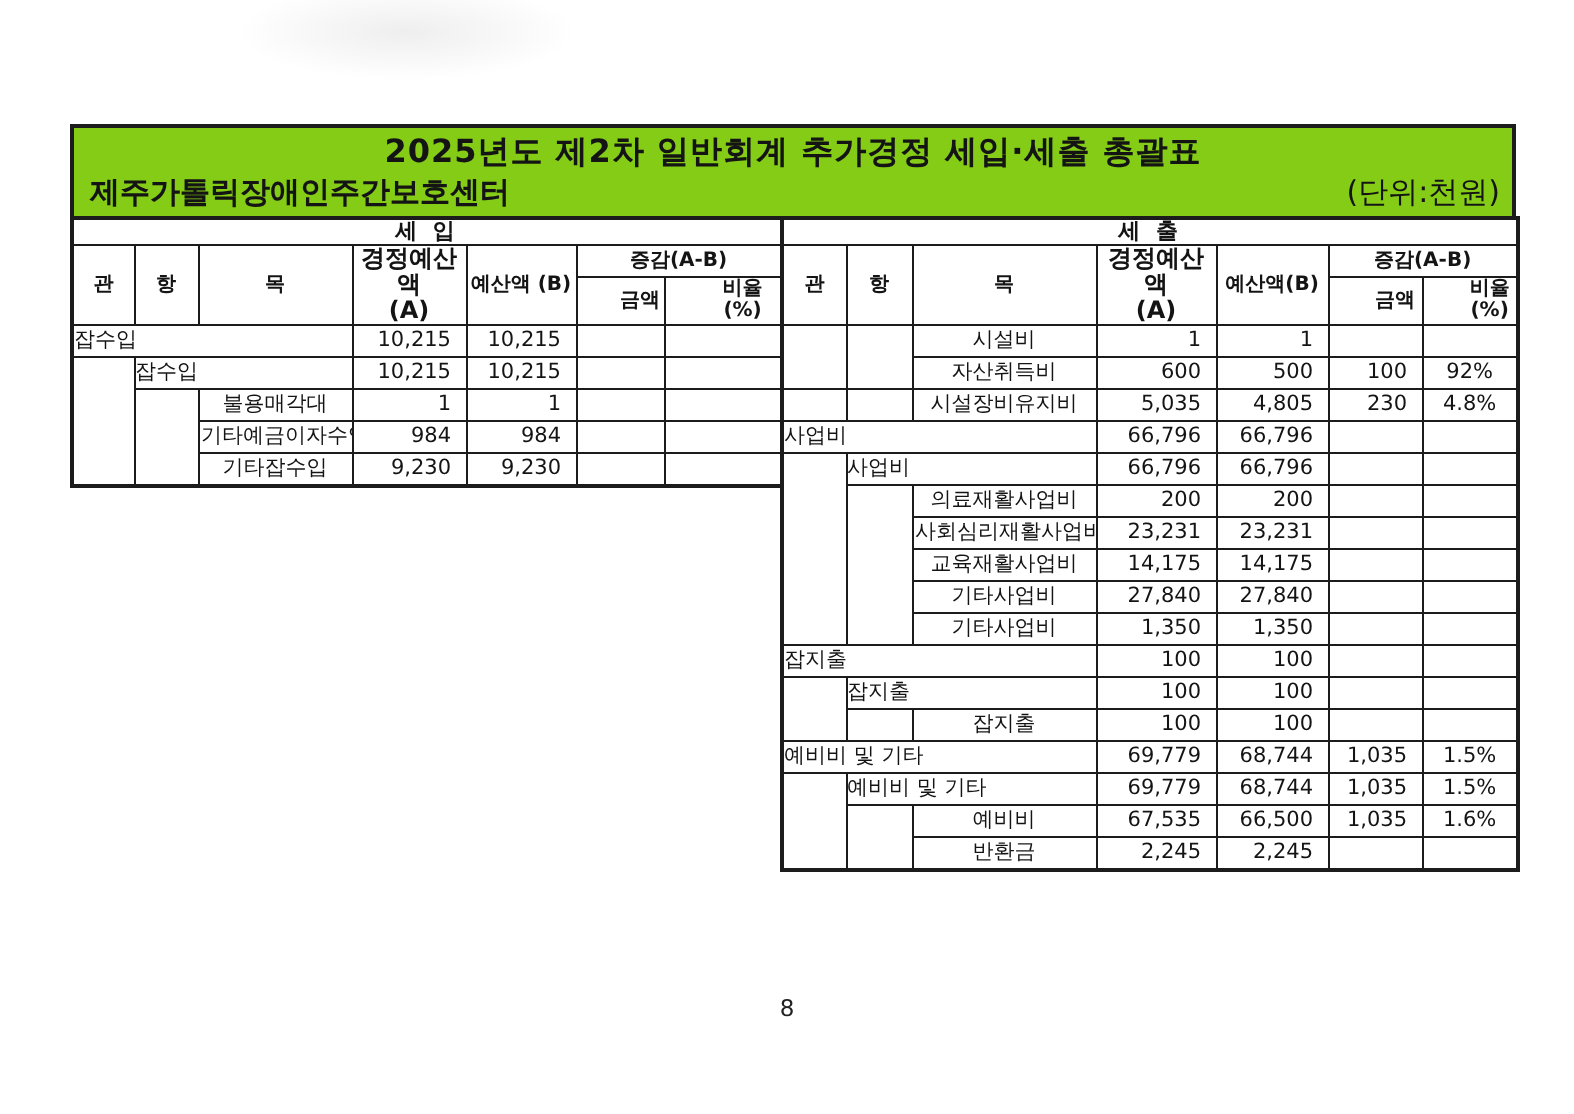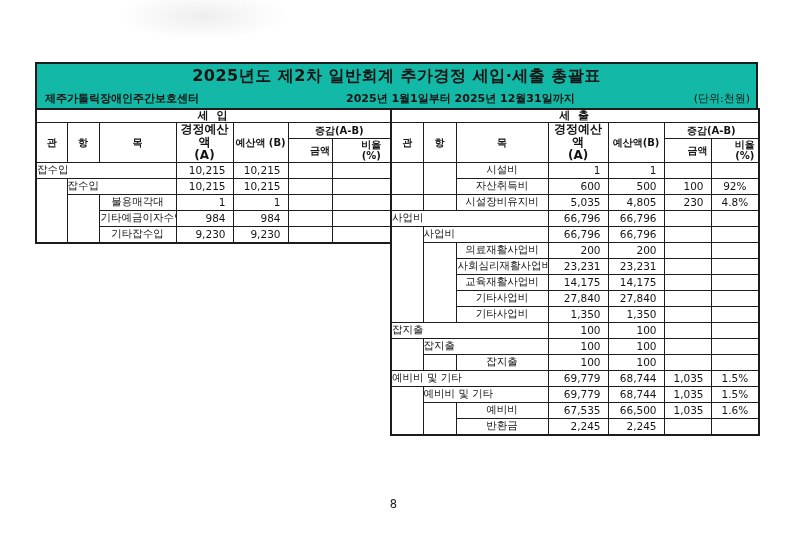--- a/index.html
+++ b/index.html
@@ -9,24 +9,24 @@
     overflow:hidden;
   }
   .scan-smudge{
     position:absolute;left:118px;top:-8px;width:170px;height:48px;
     background:radial-gradient(ellipse at center,rgba(150,150,150,.16),rgba(150,150,150,0) 70%);
     pointer-events:none;
   }
   .doc{position:absolute;left:35px;top:62px;width:723px;}
   .header-box{
     box-sizing:border-box;border:2px solid #1c1c1c;border-bottom:none;height:46px;
-    display:flex;flex-direction:column;justify-content:space-between;background:#14b8a6;
+    display:flex;flex-direction:column;justify-content:space-between;background:#84cc16;
   }
   .title{text-align:center;font-size:16px;font-weight:bold;letter-spacing:.5px;padding-top:3px;line-height:1.1;}
-  .subrow{display:flex;justify-content:space-between;align-items:flex-end;padding:0 6px 2px 8px;font-size:11px;text-align:right;}
+  .subrow{display:flex;justify-content:space-between;align-items:flex-end;padding:0 6px 2px 8px;font-size:15px;text-align:right;}
   .org{font-weight:bold;}
   .period{font-weight:bold;transform:translateX(14px);}
   .unit{font-weight:normal;}
   .tables{display:flex;align-items:flex-start;}
   table{border-collapse:collapse;table-layout:fixed;background:#fff;}
   table.rev{width:357px;margin-right:-2px;}
   table.exp{width:368px;}
   table,th,td{border:1px solid #1c1c1c;}
   table{border-width:2px;}
   th{font-size:10px;font-weight:bold;padding:0 1px;height:14px;line-height:1.1;}
@@ -45,21 +45,20 @@
 <body>
 
 <div class="sheet">
   <div class="scan-smudge"></div>
 
   <div class="doc">
     <div class="header-box">
       <div class="title">2025년도 제2차 일반회계 추가경정 세입·세출 총괄표</div>
       <div class="subrow">
         <span class="org">제주가톨릭장애인주간보호센터</span>
-        <span class="period">2025년 1월1일부터 2025년 12월31일까지</span>
         <span class="unit">(단위:천원)</span>
       </div>
     </div>
 
     <div class="tables">
 
       <table class="rev">
         <colgroup>
           <col style="width:31px">
             <col style="width:32px">

